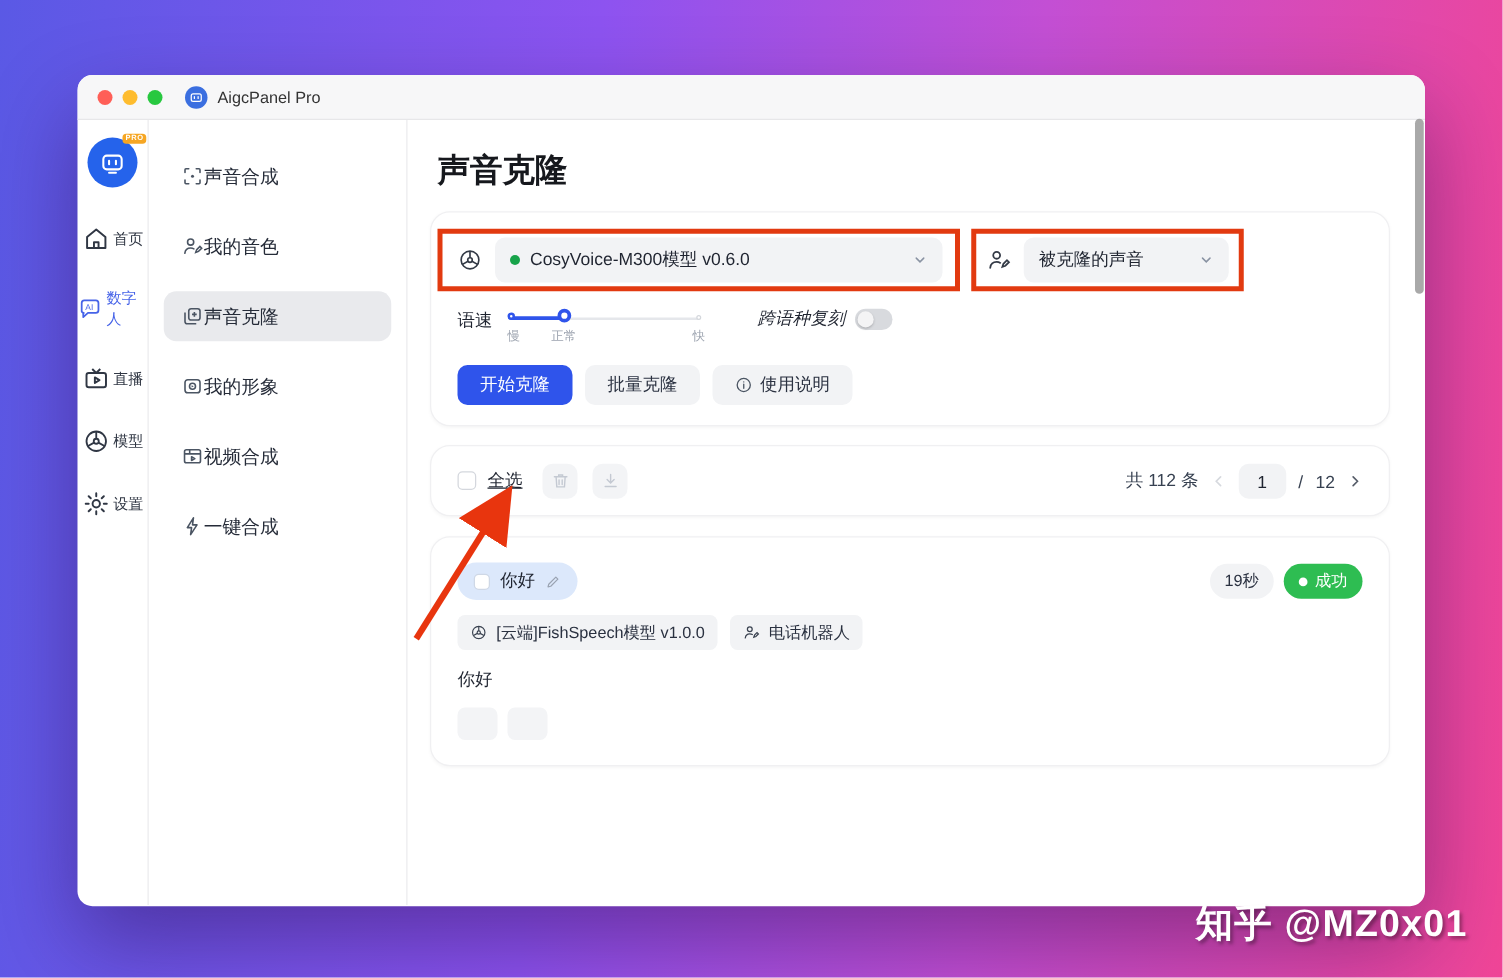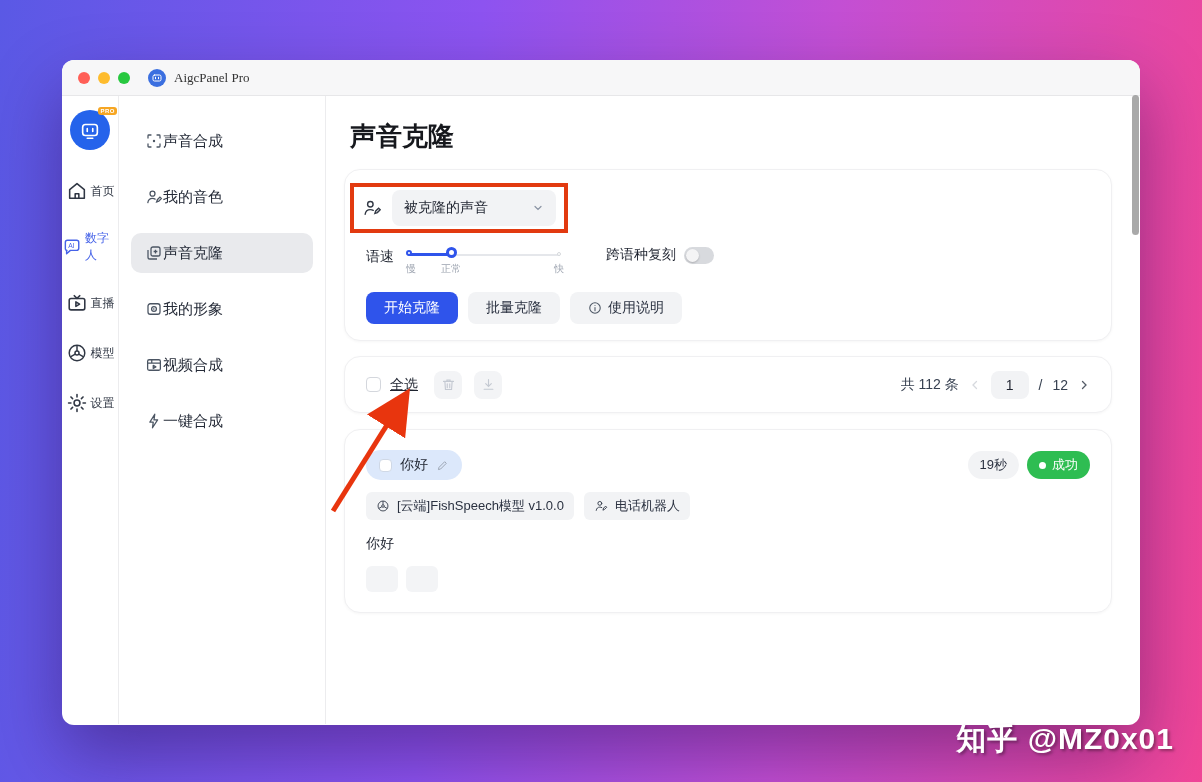--- a/index.html
+++ b/index.html
@@ -19,21 +19,21 @@
   .titlebar {
     height:36px; background:#f7f7f8; border-bottom:1px solid #e7e7e9;
     display:flex; align-items:center; padding:0 16px;
   }
   .tl { width:12px; height:12px; border-radius:50%; margin-right:8px; }
   .tl.red{ background:#ff5f57; } .tl.yellow{ background:#febc2e; } .tl.green{ background:#28c840; }
   .appicon {
     width:18px; height:18px; border-radius:50%; background:#3b6fe0;
     margin:0 8px 0 10px; display:flex; align-items:center; justify-content:center; color:#fff;
   }
-  .apptitle { font-size:13px; color:#333;font-family:Liberation Serif, serif; }
+  .apptitle { font-size:13px; color:#333; }
   
   .winbody { display:flex; height:628px; position:relative; }
   
   .rail { width:57px; border-right:1px solid #ececee; display:flex; flex-direction:column; align-items:center; padding-top:14px; flex:0 0 57px; }
   .logo { width:40px; height:40px; border-radius:50%; background:#2563eb; position:relative;
           display:flex; align-items:center; justify-content:center; color:#fff; margin-bottom:30px; }
   .logo .badge { position:absolute; top:-3px; right:-7px; background:#f6a623; color:#fff;
                  font-size:6px; font-weight:bold; padding:1px 2px; border-radius:3px; letter-spacing:.5px; }
   .rail-item { display:flex; flex-direction:row; align-items:center; gap:3px;
                margin-bottom:28px; font-size:12px; color:#303744; cursor:default; }
@@ -65,21 +65,21 @@
   .row2 { display:flex; align-items:flex-start; margin-top:13px; height:34px; }
   .speed-label { font-size:14px; color:#1f2430; line-height:20px; }
   .slider { position:relative; width:152px; height:30px; margin-left:14px; }
   .sl-track { position:absolute; left:0; right:0; top:8px; height:2px; background:#e5e7eb; border-radius:2px; }
   .sl-fill  { position:absolute; left:0; width:46px; top:7px; height:3px; background:#2f54eb; border-radius:2px; }
   .sl-dot0  { position:absolute; left:-2px; top:4px; width:6px; height:6px; border:2px solid #2f54eb; background:#fff; border-radius:50%; }
   .sl-handle{ position:absolute; left:38px; top:1px; width:11px; height:11px; border:3px solid #2f54eb; background:#fff; border-radius:50%; cursor:pointer; }
   .sl-dotend{ position:absolute; right:-1px; top:6px; width:4px; height:4px; border:1.5px solid #d4d7dc; background:#fff; border-radius:50%; }
   .sl-mark { position:absolute; top:16px; font-size:10px; color:#9ca3af; }
   .sl-mark.m0{ left:-2px; } .sl-mark.m1{ left:33px; } .sl-mark.m2{ right:-4px; }
-  .toggle-row { margin-left:46px; display:flex; align-items:center; gap:8px; font-size:14px; color:#1f2430; }
+  .toggle-row { margin-left:46px; display:flex; align-items:center; gap:8px; font-size:14px; color:#1f2430;font-style:italic; }
   .toggle { width:30px; height:17px; border-radius:999px; background:#d8dade; position:relative; cursor:pointer; }
   .toggle .knob { position:absolute; left:2px; top:2px; width:13px; height:13px; border-radius:50%; background:#f4f4f5; box-shadow:0 1px 2px rgba(0,0,0,.2); }
   .text-anno { margin:13px -7px 0 -16px; padding:3px; border-radius:3px; }
   .text-anno textarea {
     display:block; width:100%; height:54px; border:1.5px solid #3b63f3; border-radius:8px;
     padding:8px 12px; font-size:14px; color:#1f2430; resize:vertical; outline:none;
     font-family:"Liberation Sans","DejaVu Sans",sans-serif;
   }
   .btn-row { margin-top:12px; display:flex; gap:10px; }
   .btn { height:32px; border:none; border-radius:8px; font-size:14px; padding:0 18px; cursor:pointer;
@@ -252,20 +252,34 @@
           </svg>
         <span>一键合成</span>
       </div>
     </div>
 
     <div class="main">
       <h1 class="page-title">声音克隆</h1>
 
       <div class="card form">
         <div class="row1">
+          <div class="anno sel-group g1">
+            <svg viewBox="0 0 24 24" fill="none" stroke="currentColor" stroke-width="1.6">
+                <circle cx="12" cy="12" r="8.5"></circle>
+                <circle cx="12" cy="12" r="2.2"></circle>
+                <path d="M12 3.5v6.3M4.8 16.2l5.3-3M19.2 16.2l-5.3-3"></path>
+              </svg>
+            <div class="select">
+              <span class="dot-green"></span>
+              <span class="grow">CosyVoice-M300模型 v0.6.0</span>
+              <svg class="chev" viewBox="0 0 24 24" fill="none" stroke="currentColor" stroke-width="2.4" stroke-linecap="round">
+                  <path d="M6 9l6 6 6-6"></path>
+                </svg>
+            </div>
+          </div>
           <div class="anno sel-group g2">
             <svg viewBox="0 0 24 24" fill="none" stroke="currentColor" stroke-width="1.7" stroke-linecap="round">
                 <circle cx="10" cy="7.5" r="3.3"></circle>
                 <path d="M3.8 19.5c.5-3.7 3-5.6 6.2-5.6 1.3 0 2.5.3 3.5.9"></path>
                 <path d="M15.5 18.5l1-2.9 3.4-3.4 1.9 1.9-3.4 3.4z"></path>
               </svg>
             <div class="select">
               <span class="grow">被克隆的声音</span>
               <svg class="chev" viewBox="0 0 24 24" fill="none" stroke="currentColor" stroke-width="2.4" stroke-linecap="round">
                   <path d="M6 9l6 6 6-6"></path>

